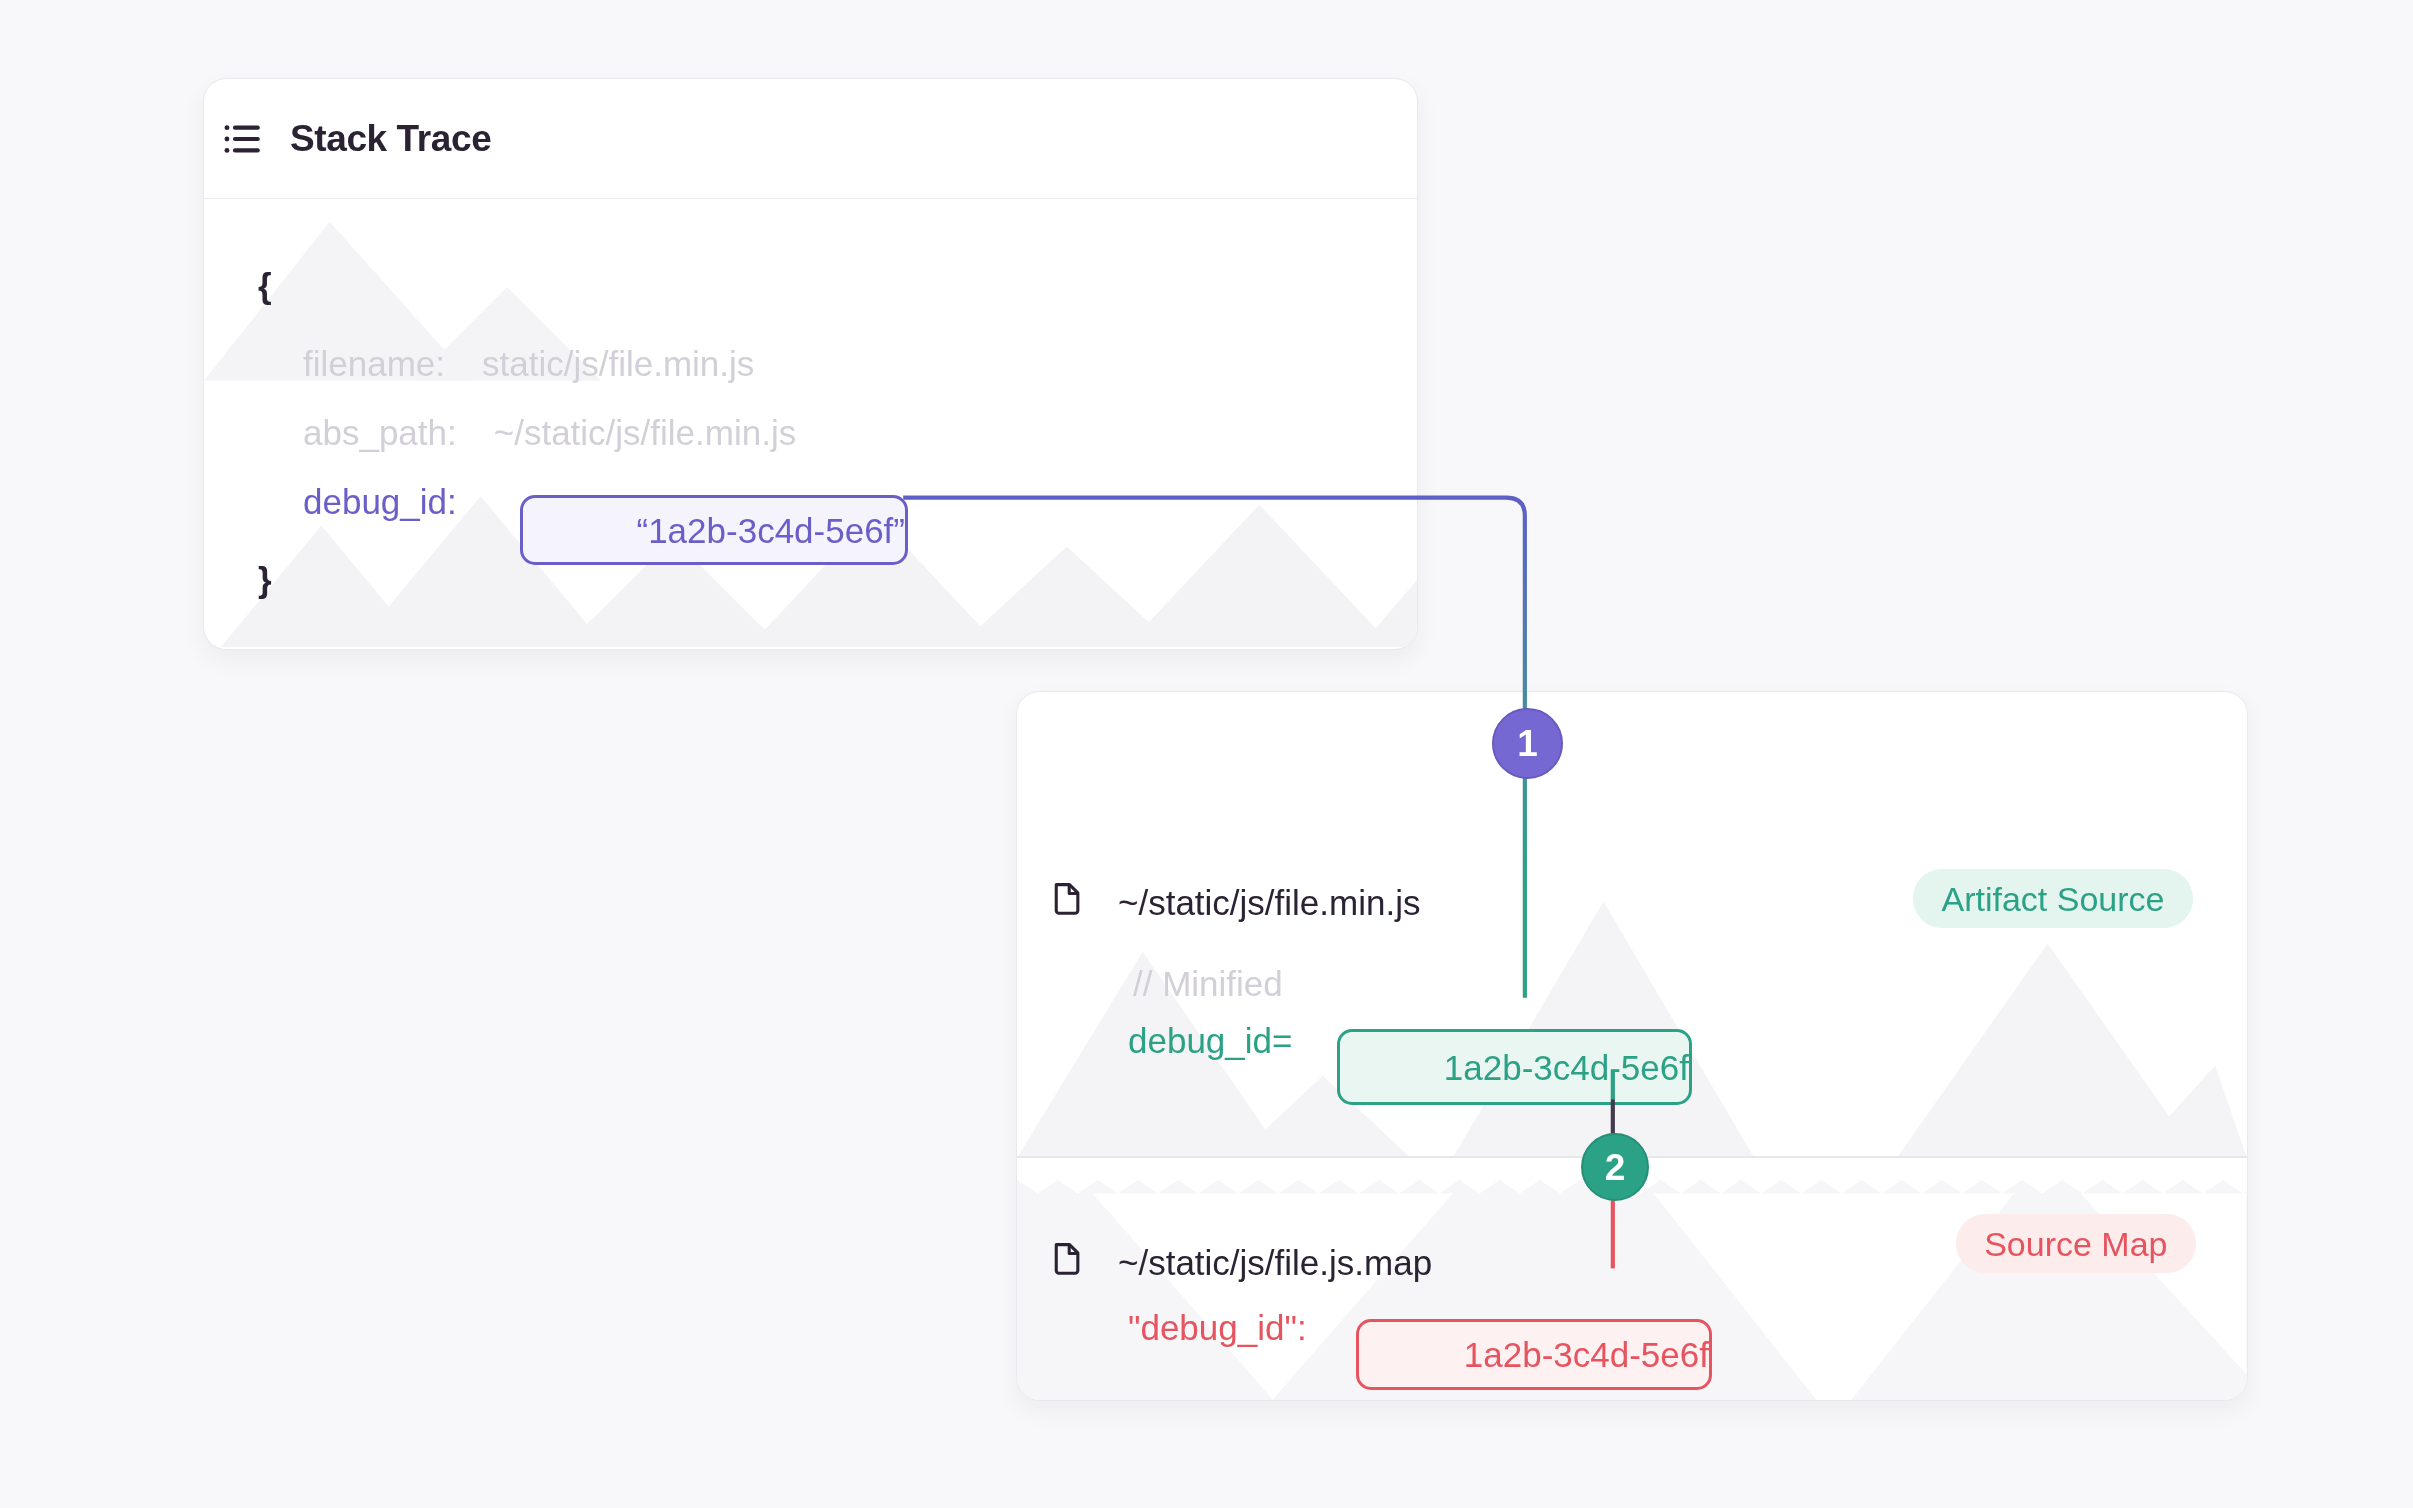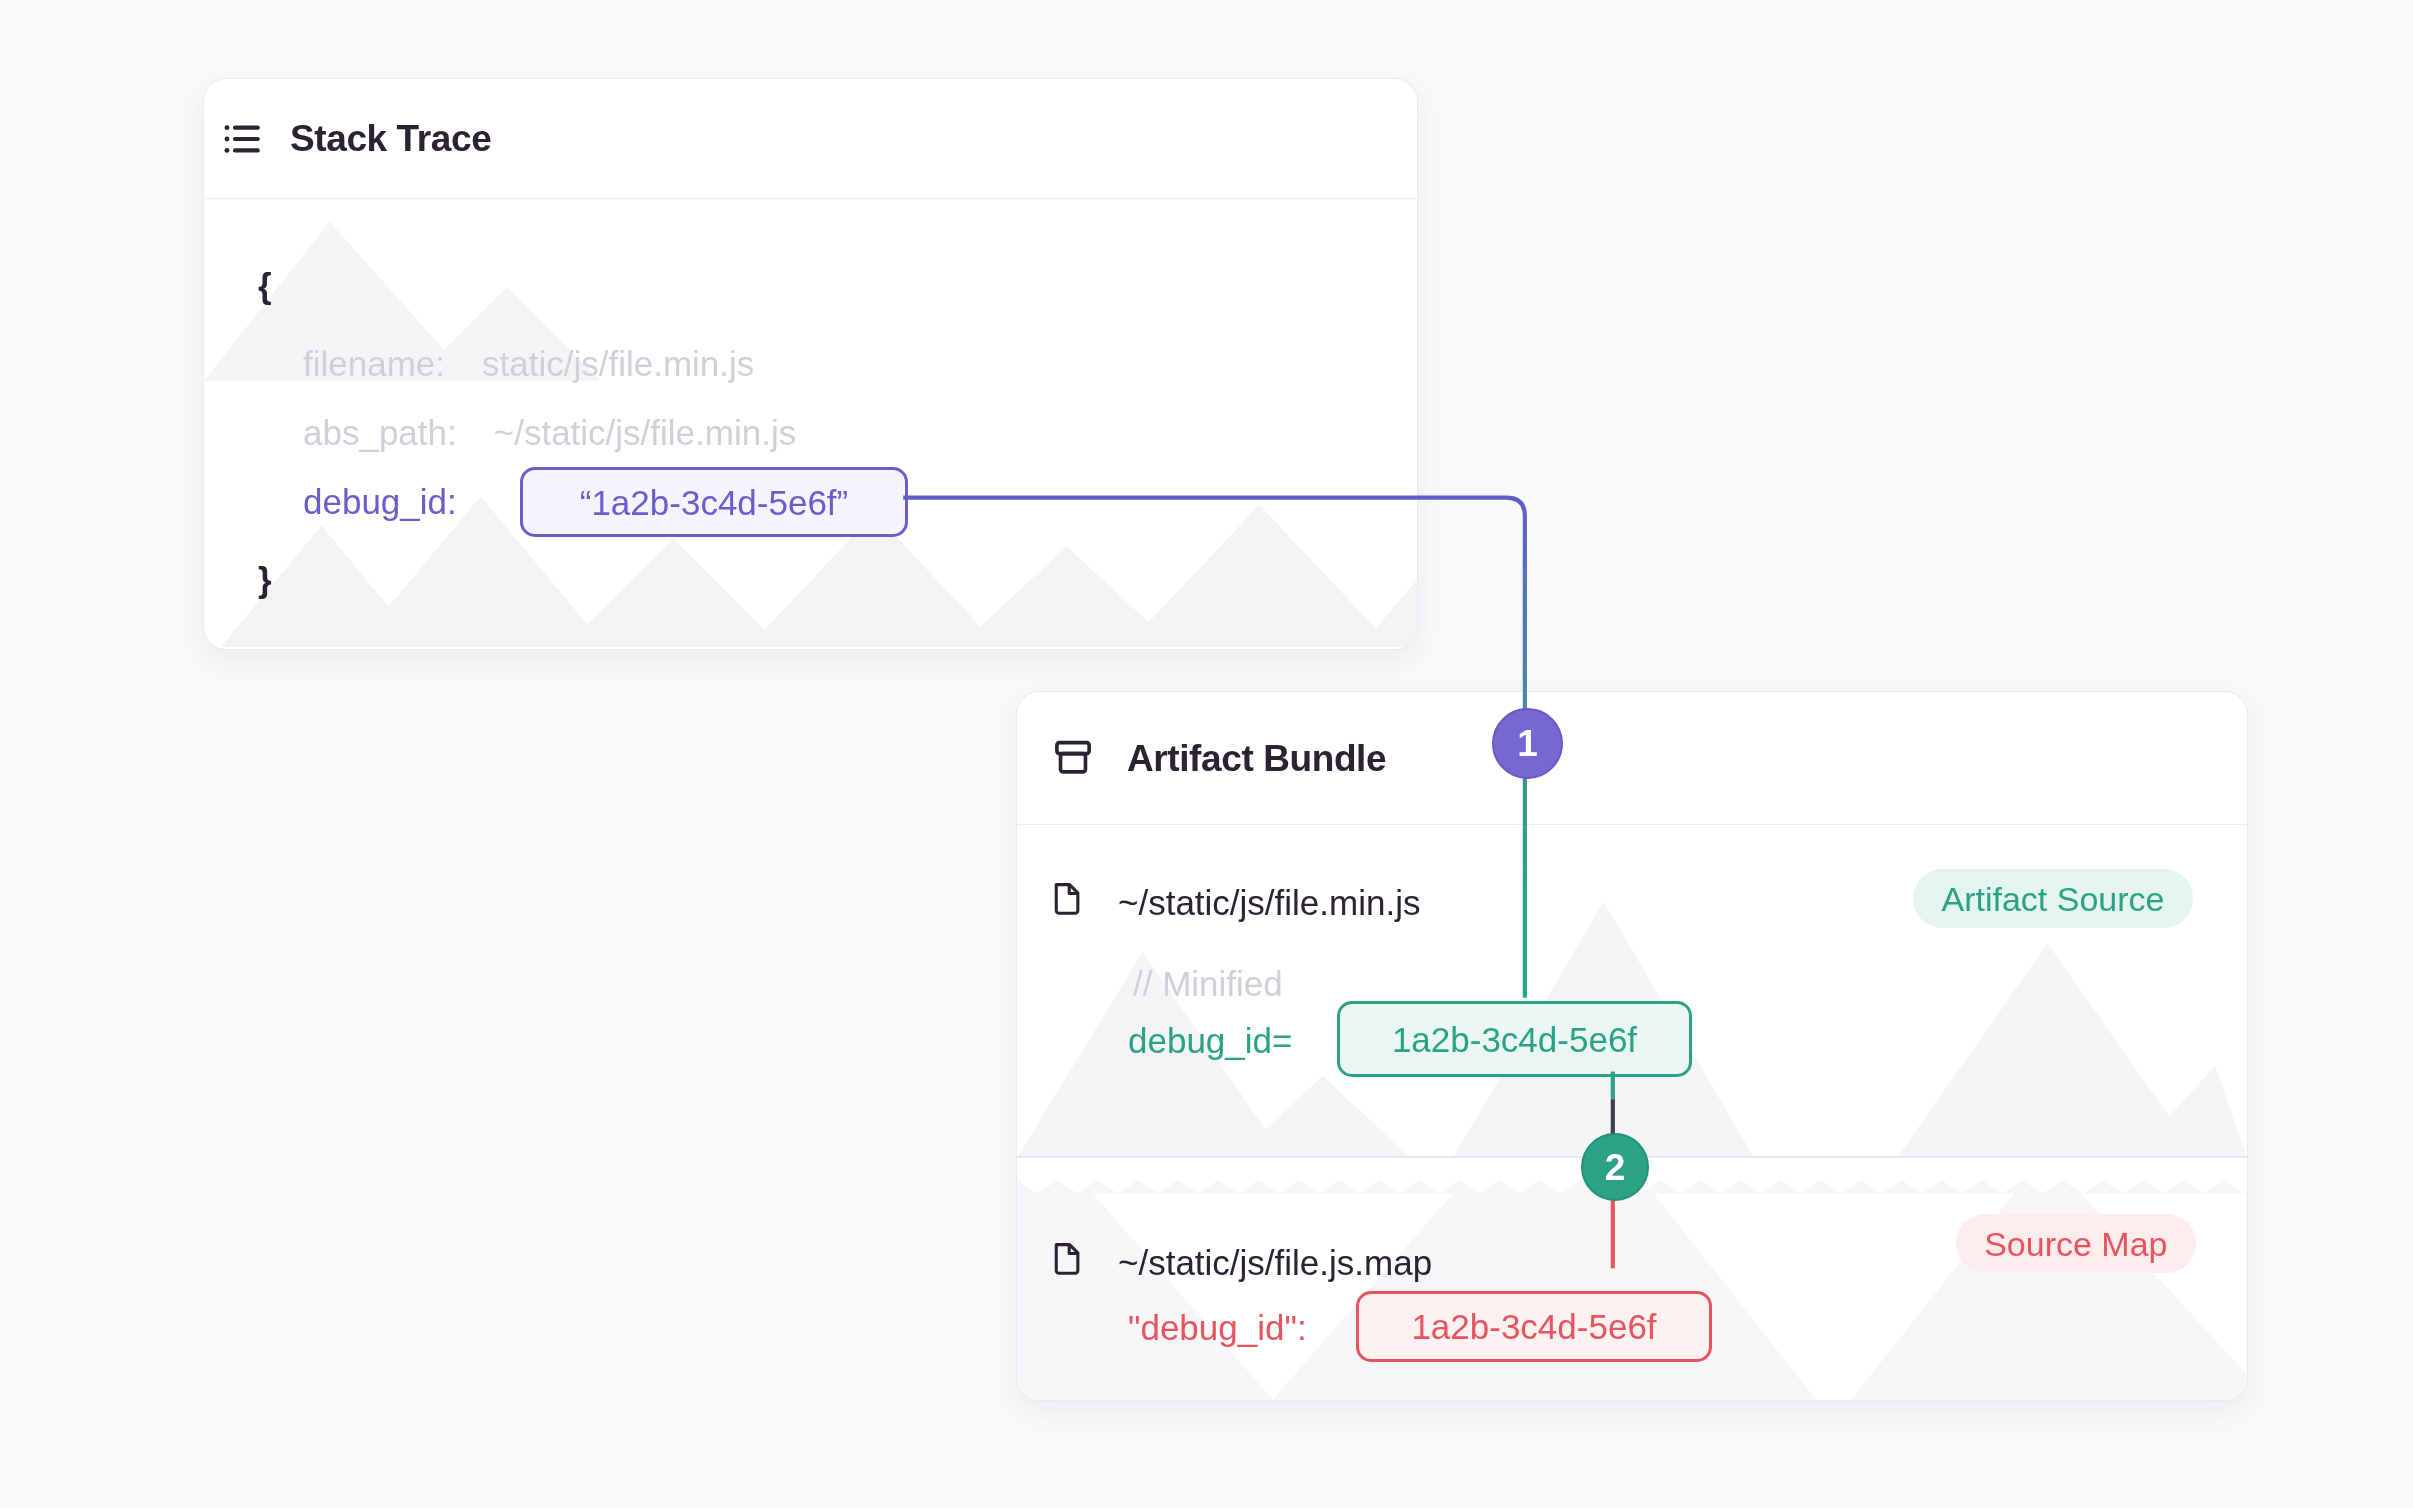--- a/index.html
+++ b/index.html
@@ -28,22 +28,22 @@
   .red{color:#e5545f;}
   .val{margin-left:37px;}
   .pill{
     position:absolute;height:59px;display:flex;align-items:center;
     padding:0 28.5px;border-radius:29px;font-size:34px;line-height:1;white-space:nowrap;
   }
   .pill-purple{background:#efedfa;color:#6a5fc8;}
   .pill-green{background:#e4f4ee;color:#2ba185;}
   .pill-red{background:#fdecec;color:#e5545f;}
   .codebox{
-    position:absolute;display:flex;align-items:center;justify-content:center;
-    border-radius:15px;font-size:35px;line-height:1;white-space:nowrap;z-index:4;
+    position:absolute;display:flex;align-items:center;justify-content:flex-end;
+    border-radius:15px;font-size:35px;line-height:1;white-space:nowrap;z-index:4;margin-top:28px;
   }
   .codebox-purple{border:3.4px solid #6a5fc8;background:#f5f4fc;color:#6a5fc8;}
   .codebox-green{border:3.4px solid #2ba185;background:#eaf6f1;color:#2ba185;}
   .codebox-red{border:3.4px solid #e5545f;background:#fdf1f1;color:#e5545f;}
   .badge-circle{
     position:absolute;border-radius:50%;display:flex;align-items:center;justify-content:center;
     color:#ffffff;font-size:37px;font-weight:700;z-index:6;line-height:1;
   }
   .badge-1{background:#7568d2;border:2.5px solid #675ac2;width:67px;height:67px;}
   .badge-2{background:#2ba185;border:2.5px solid #249177;width:64px;height:64px;}
@@ -114,29 +114,20 @@
   <div class="card" style="left:1016px;top:691px;width:1230px;height:708px;">
 
     <svg class="deco" style="left:0;top:134px;" width="1230" height="332" viewBox="0 0 1468 396">
       <polygon points="0,396 150,150 320,396" fill="#f4f4f7"></polygon>
       <polygon points="260,396 365,298 470,396" fill="#f4f4f7"></polygon>
       <polygon points="520,396 700,90 880,396" fill="#f4f4f7"></polygon>
       <polygon points="1050,396 1230,140 1410,396" fill="#f4f4f7"></polygon>
       <polygon points="1330,396 1430,286 1468,396" fill="#f4f4f7"></polygon>
     </svg>
 
-    <div class="card-header" style="height:132px;padding-left:34px;">
-      <span class="hicon" style="width:44px;height:44px;margin-right:32px;">
-        <svg width="44" height="44" viewBox="0 0 24 24" fill="none">
-          <rect x="3.2" y="3.6" width="17.6" height="6" rx="1.4" stroke="#2b2233" stroke-width="2"></rect>
-          <rect x="5.2" y="9.6" width="13.6" height="10" rx="1.4" stroke="#2b2233" stroke-width="2"></rect>
-        </svg>
-      </span>
-      <span class="card-title">Artifact Bundle</span>
-    </div>
 
     <span class="file-row-icon" style="left:30px;top:188px;">
       <svg width="37" height="37" viewBox="0 0 24 24" fill="none">
         <path d="M6 3 h8.6 L20 8.4 V19.8 a1.8 1.8 0 0 1 -1.8 1.8 H7.8 A1.8 1.8 0 0 1 6 19.8 Z" stroke="#2b2233" stroke-width="2" stroke-linejoin="round"></path>
         <path d="M14.4 3.4 V8.8 H19.8" stroke="#2b2233" stroke-width="2" stroke-linejoin="round"></path>
       </svg>
     </span>
     <div class="row dark" style="left:101px;top:189px;">~/static/js/file.min.js</div>
     <div class="pill pill-green" style="right:54px;top:177px;">
       <span>Artifact Source</span>

